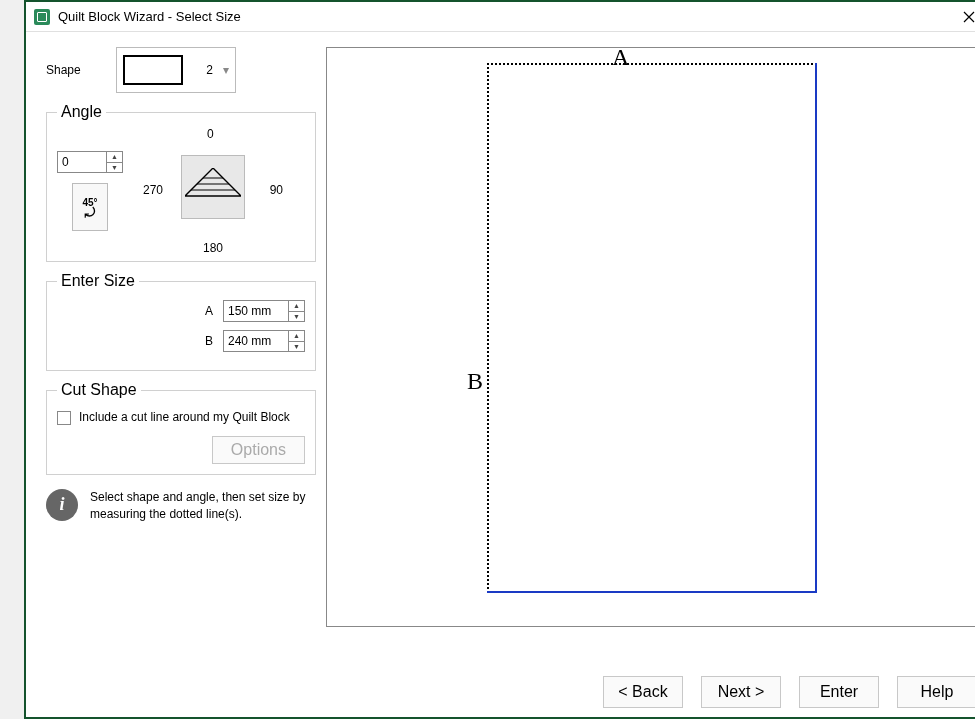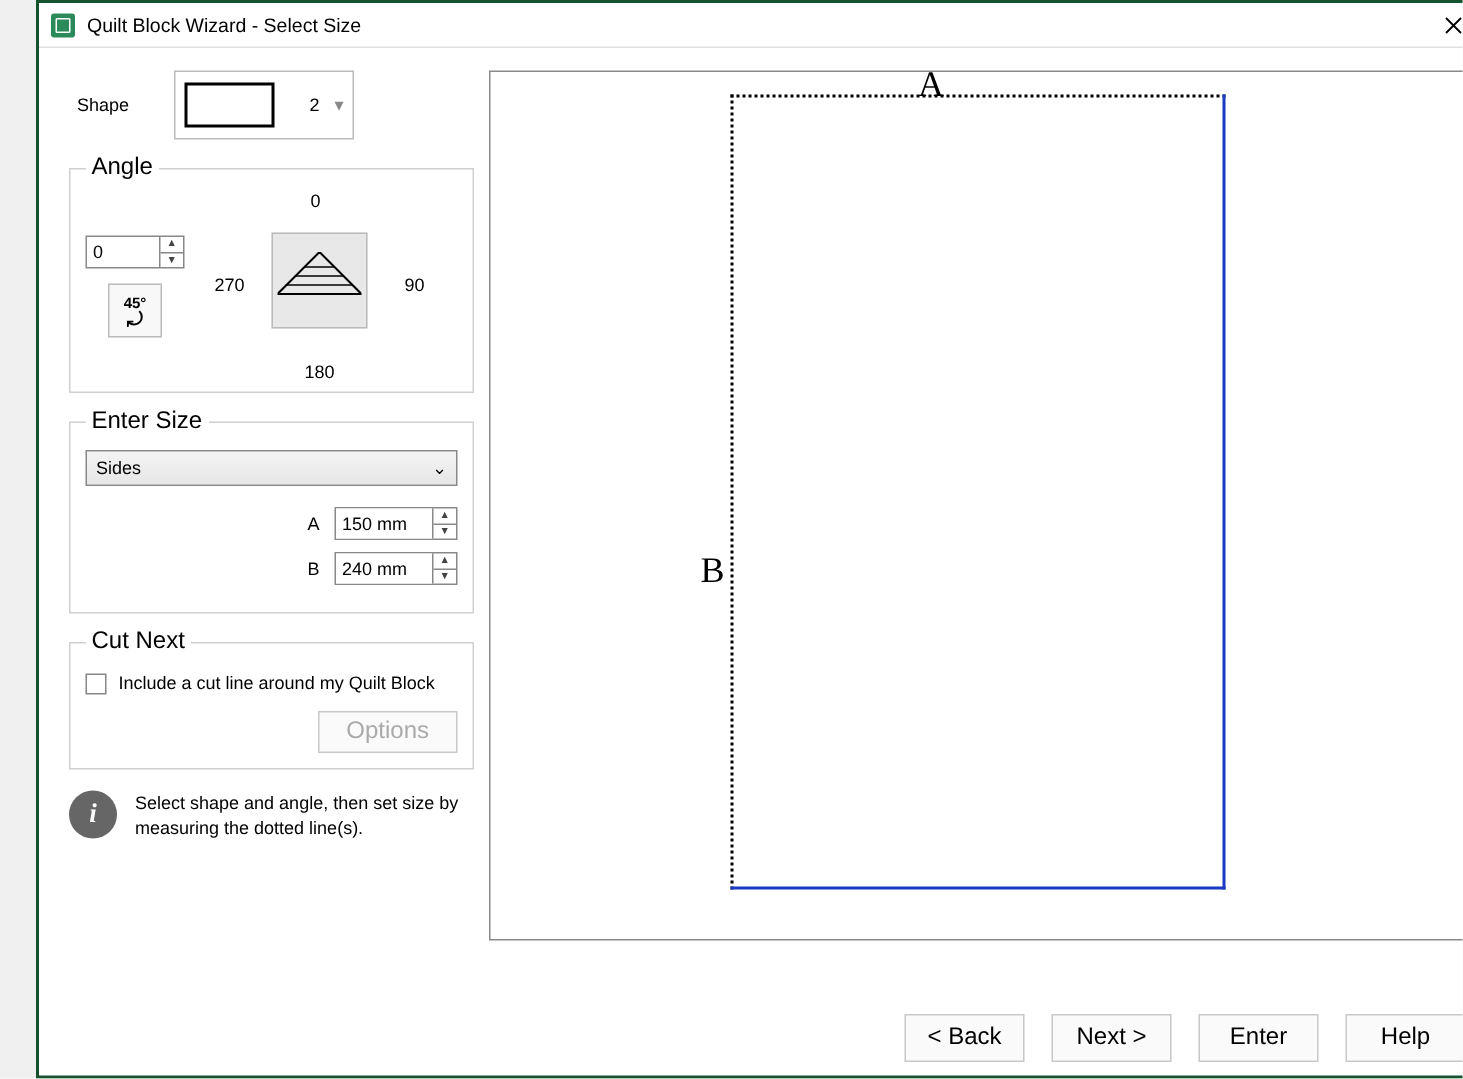--- a/index.html
+++ b/index.html
@@ -83,21 +83,21 @@
     font-size: 12px;
   }
   legend { padding: 0 4px; font-size: 16px; }
 
   
   .shape-row {
     display: flex;
     align-items: center;
     gap: 30px;
   }
-  .shape-label { width: 40px; text-align: right; }
+  .shape-label { width: 40px; }
   .shape-select {
     border: 1px solid #bbb;
     width: 120px;
     height: 46px;
     display: flex;
     align-items: center;
   }
   .shape-swatch {
     width: 60px;
     height: 30px;
@@ -150,21 +150,21 @@
     justify-content: center;
     font-size: 7px;
     color: #444;
     cursor: pointer;
     line-height: 1;
   }
   .spinner .spin-btns div:first-child { border-bottom: 1px solid #888; }
 
   .btn-45 {
     width: 36px;
-    height: 36px;
+    height: 48px;
     border: 1px solid #bbb;
     background: #f8f8f8;
     display: flex;
     flex-direction: column;
     align-items: center;
     justify-content: center;
     font-size: 10px;
     font-weight: bold;
     cursor: pointer;
   }
@@ -387,24 +387,20 @@
                 <line x1="12" y1="16" x2="44" y2="16" stroke="#000"></line>
                 <line x1="18" y1="10" x2="38" y2="10" stroke="#000"></line>
               </svg>
             </div>
           </div>
         </div>
       </fieldset>
 
       <fieldset>
         <legend>Enter Size</legend>
-        <div class="size-select">
-          <span>Sides</span>
-          <span>⌄</span>
-        </div>
         <div class="size-row">
           <span class="label">A</span>
           <div class="spinner">
             <input type="text" value="150 mm" style="">
             <div class="spin-btns">
               <div>▲</div>
               <div>▼</div>
             </div>
           </div>
         </div>
@@ -414,21 +410,21 @@
             <input type="text" value="240 mm" style="">
             <div class="spin-btns">
               <div>▲</div>
               <div>▼</div>
             </div>
           </div>
         </div>
       </fieldset>
 
       <fieldset>
-        <legend>Cut Next</legend>
+        <legend>Cut Shape</legend>
         <div class="cutline-row">
           <div class="checkbox"></div>
           <div class="cutline-label">Include a cut line around my Quilt Block</div>
         </div>
         <div class="options-row">
           <div class="btn disabled">Options</div>
         </div>
       </fieldset>
 
       <div class="info-row">

